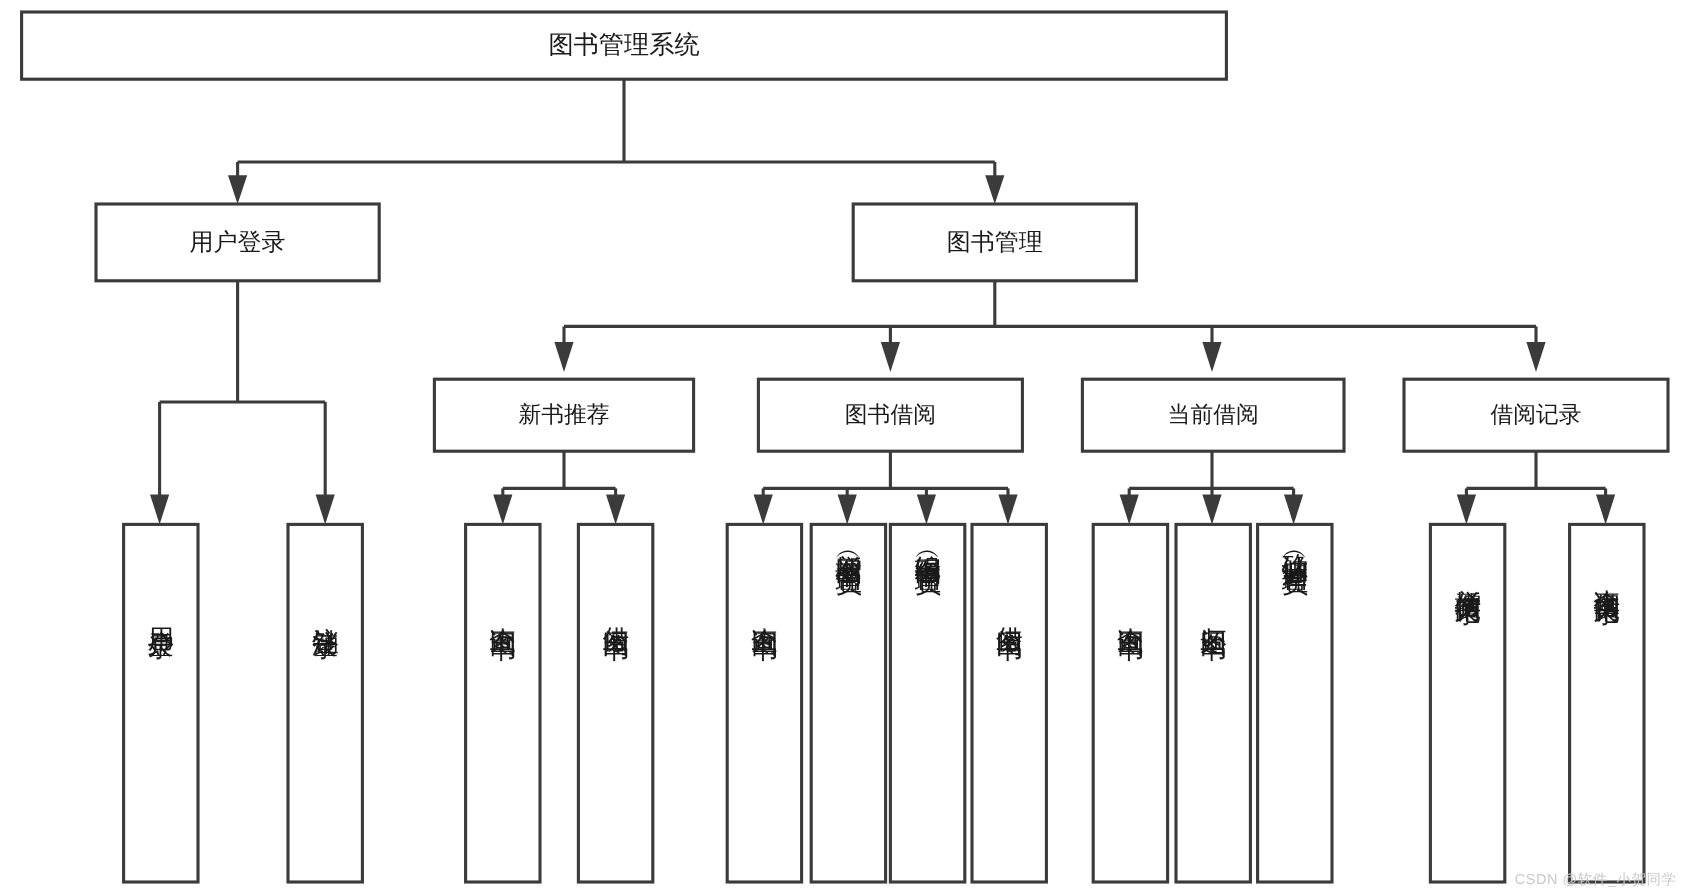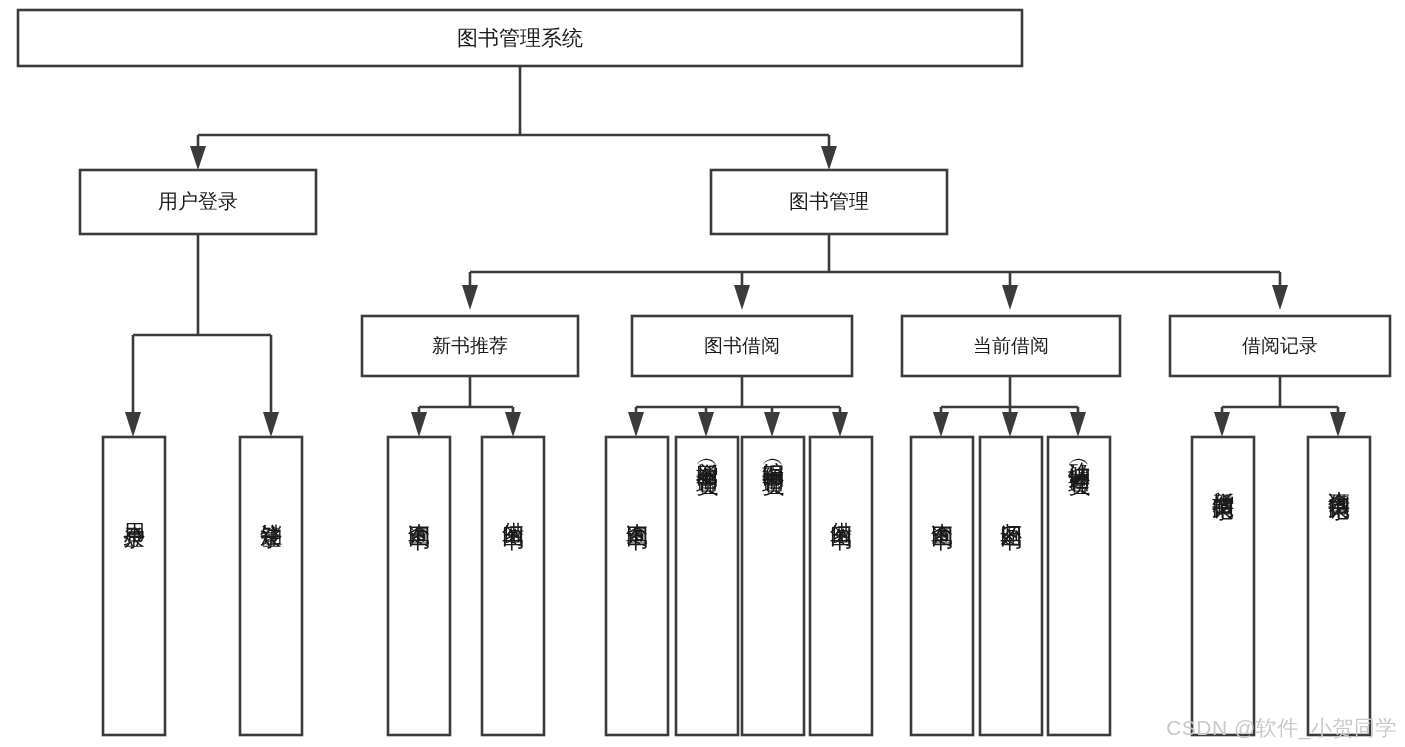--- a/index.html
+++ b/index.html
@@ -66,21 +66,21 @@
     line-height: 1.02;
     letter-spacing: 2px;
     color: #1a1a1a;
     white-space: nowrap;
   }
   #watermark {
     position: absolute;
     right: 8px;
     bottom: 5px;
     font-family: "Liberation Sans", "DejaVu Sans", sans-serif;
-    font-size: 21px;
+    font-size: 12px;
     color: #c9c9c9;
     letter-spacing: 0.5px;
     white-space: nowrap;
   }
 </style>
 </head>
 <body>
 
 <div id="diagram-root">
 

